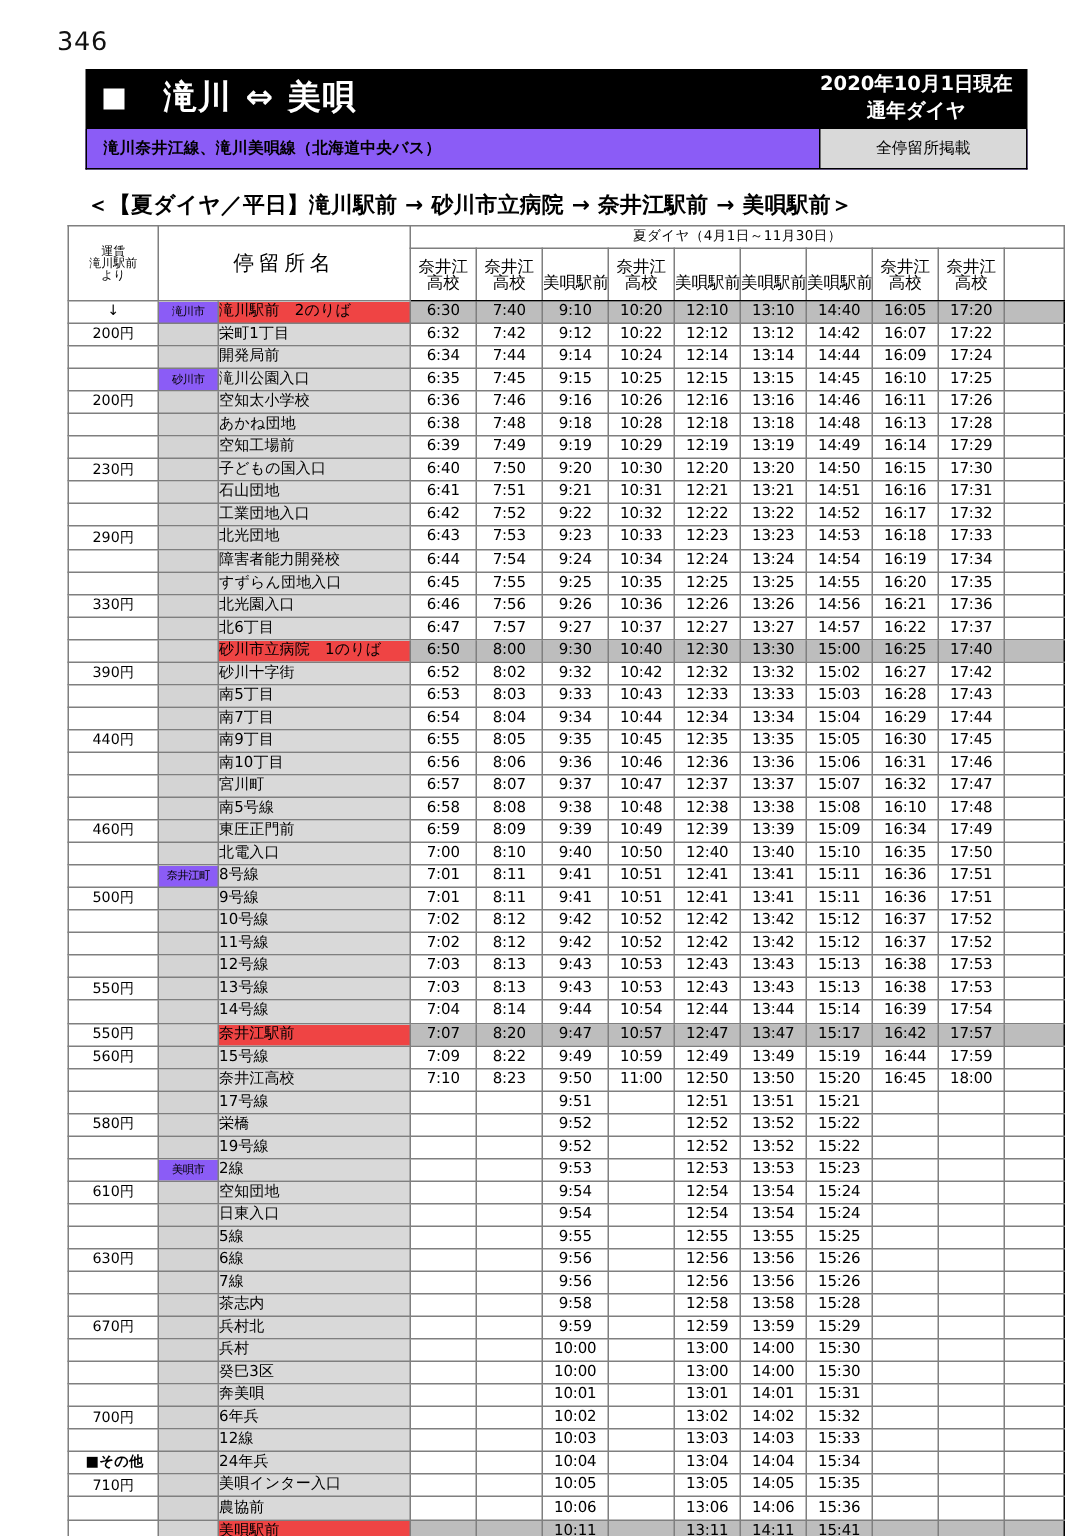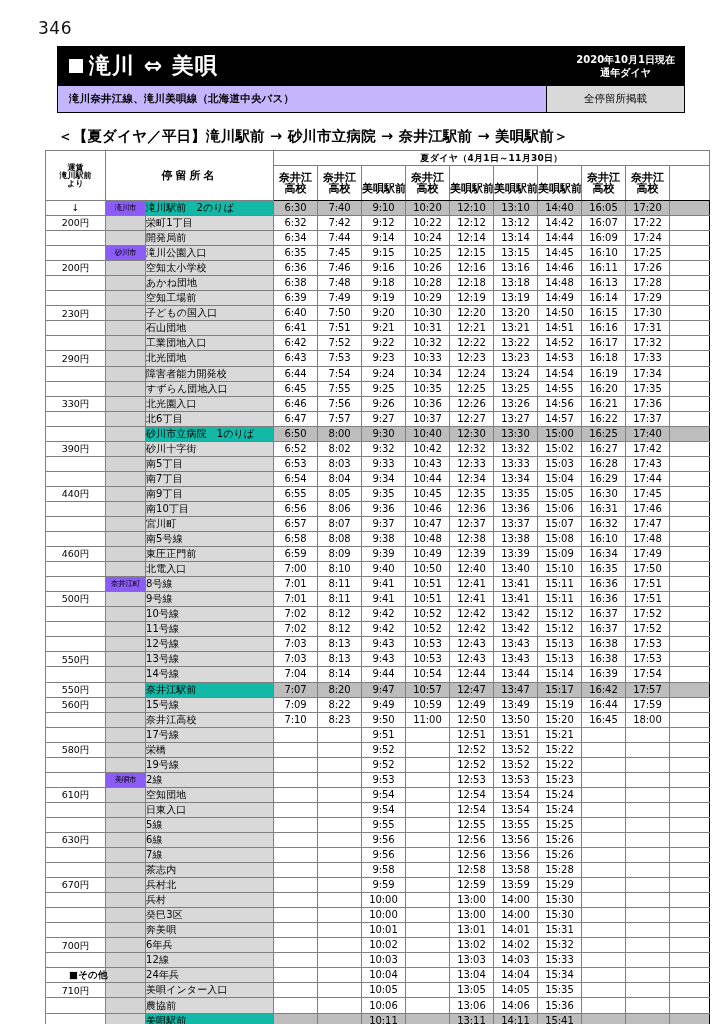--- a/index.html
+++ b/index.html
@@ -45,56 +45,56 @@
     color: #ffffff;
     display: flex;
     align-items: center;
     justify-content: space-between;
     box-sizing: border-box;
     padding: 0 10px 0 12px;
   }
   .title-left {
     display: flex;
     align-items: center;
-    gap: 6px;
+    gap: 26px;
   }
   .title-square {
     width: 14px;
     height: 14px;
     background: #ffffff;
     display: inline-block;
     flex: none;
   }
   .title-text {
     font-size: 22px;
     font-weight: bold;
     letter-spacing: 1px;
     line-height: 1;
     white-space: nowrap;
   }
   .title-right {
     text-align: center;
-    font-size: 10px;
+    font-size: 13px;
     font-weight: bold;
     line-height: 1.35;
     white-space: nowrap;
   }
 
   
   .subtitle-bar {
     position: absolute;
     left: 57px;
     top: 86px;
     width: 628px;
     height: 27px;
     box-sizing: border-box;
     border: 1.5px solid #000;
     border-top: none;
     display: flex;
-    background: #c4b5fd;
+    background: #8b5cf6;
     gap: 42px;
   }
   .subtitle-left {
     flex: 1 1 auto;
     display: flex;
     align-items: center;
     padding-left: 11px;
     font-size: 10.5px;
     font-weight: bold;
     letter-spacing: .2px;
@@ -150,31 +150,31 @@
 
   col.c-fare   { width: 60px; }
   col.c-city   { width: 40px; }
   col.c-stop   { width: 128px; }
   col.c-time   { width: 44px; }
   col.c-last   { width: 40px; }
 
   
   thead th {
     background: #ffffff;
-    font-weight: bold;
+    font-weight: normal;
     text-align: center;
     font-size: 8.5px;
   }
   th.hd-fare {
     font-size: 8px;
     line-height: 1.28;
     padding: 2px 0;
   }
   th.hd-stop {
-    font-size: 11px;
+    font-size: 14px;
     letter-spacing: 3px;
   }
   th.hd-span {
     font-size: 9px;
     height: 14px;
     letter-spacing: .3px;
     border-bottom: 0.8px solid #7f7f7f;
   }
   th.hd-col {
     font-size: 11px;
@@ -229,32 +229,31 @@
     font-size: 10px;
     letter-spacing: -.1px;
   }
   td.blank {
     background: #ffffff;
   }
   
   tr.major td.stop,
   tr.major td.time,
   tr.major td.blank { background: #bdbdbd; }
-  tr.major td.stop { background: #14b8a6; margin-left: 12px; }
+  tr.major td.stop { background: #ef4444; margin-left: 12px; }
   tbody tr:last-child td { border-bottom: 1.8px solid #000; }
   tbody td:last-child { border-right: 1.8px solid #000; }
 
   
   .footer {
     position: absolute;
     left: 57px;
     top: 967px;
     font-size: 10px;
     line-height: 1.7;
-    margin-left: 12px;
   }
   .footer .ftitle {
     font-weight: bold;
     font-size: 9.5px;
     letter-spacing: .2px;
   }
   .footer .fline {
     font-size: 10px;
     letter-spacing: .1px;
   }

